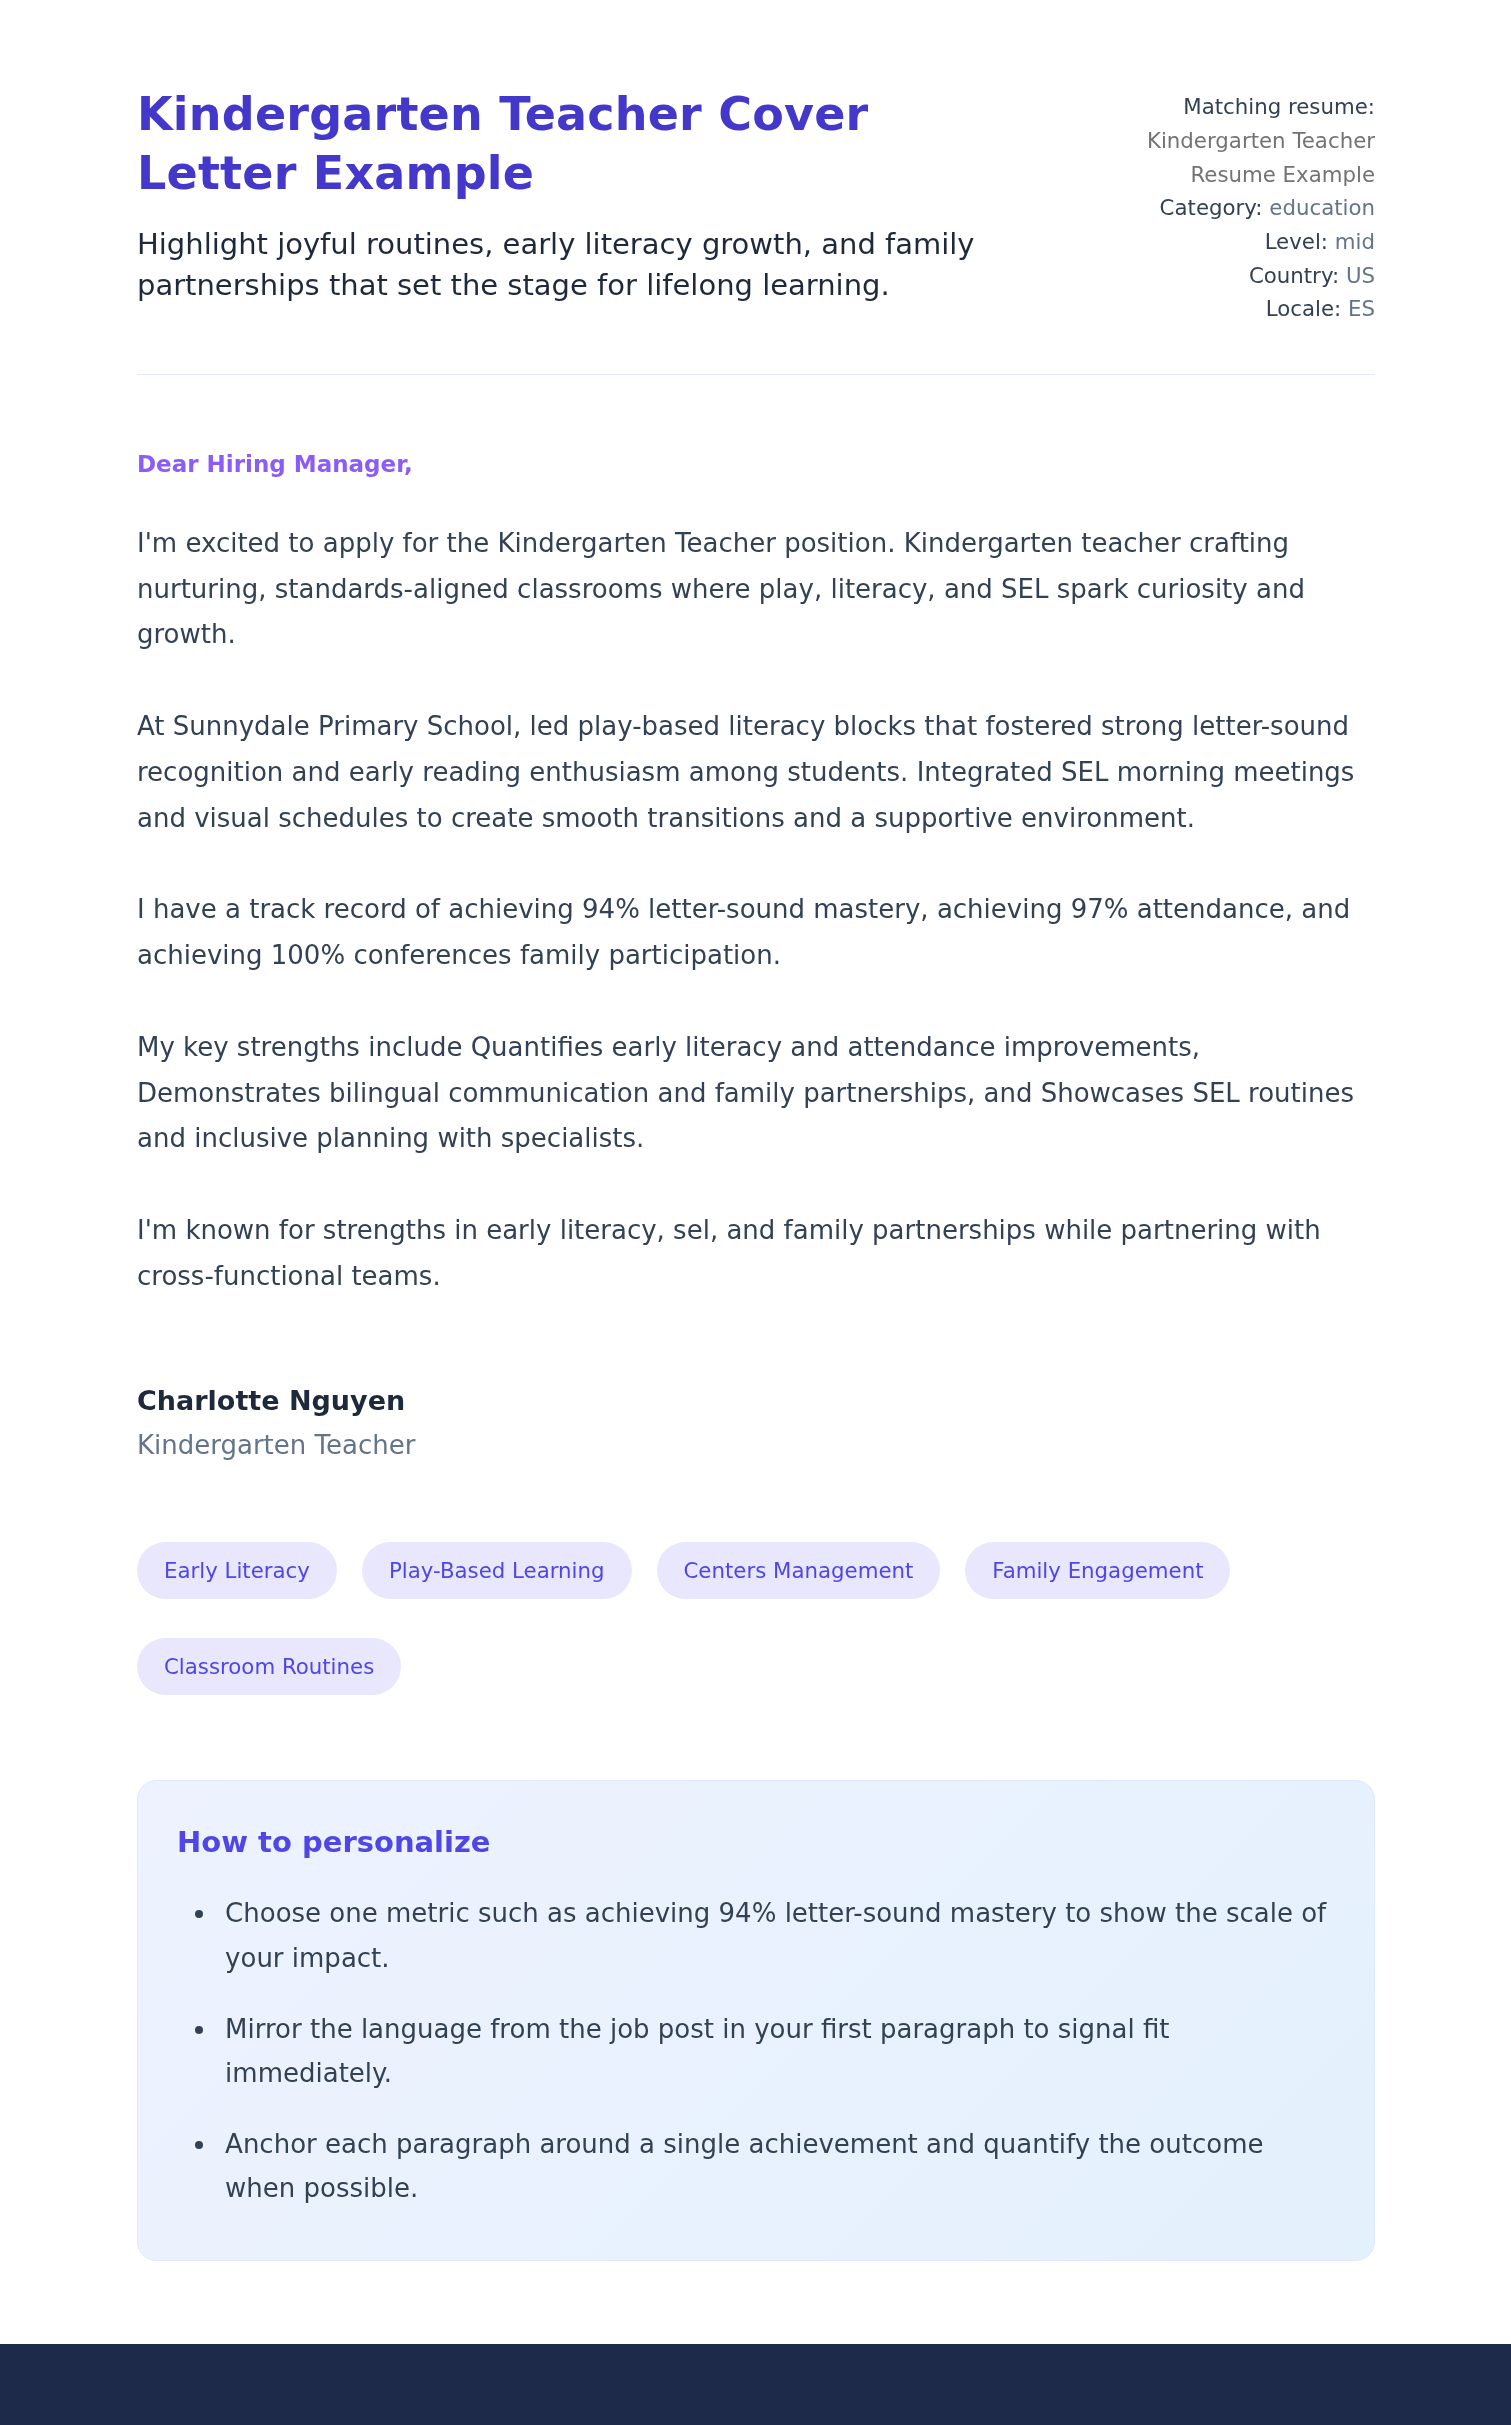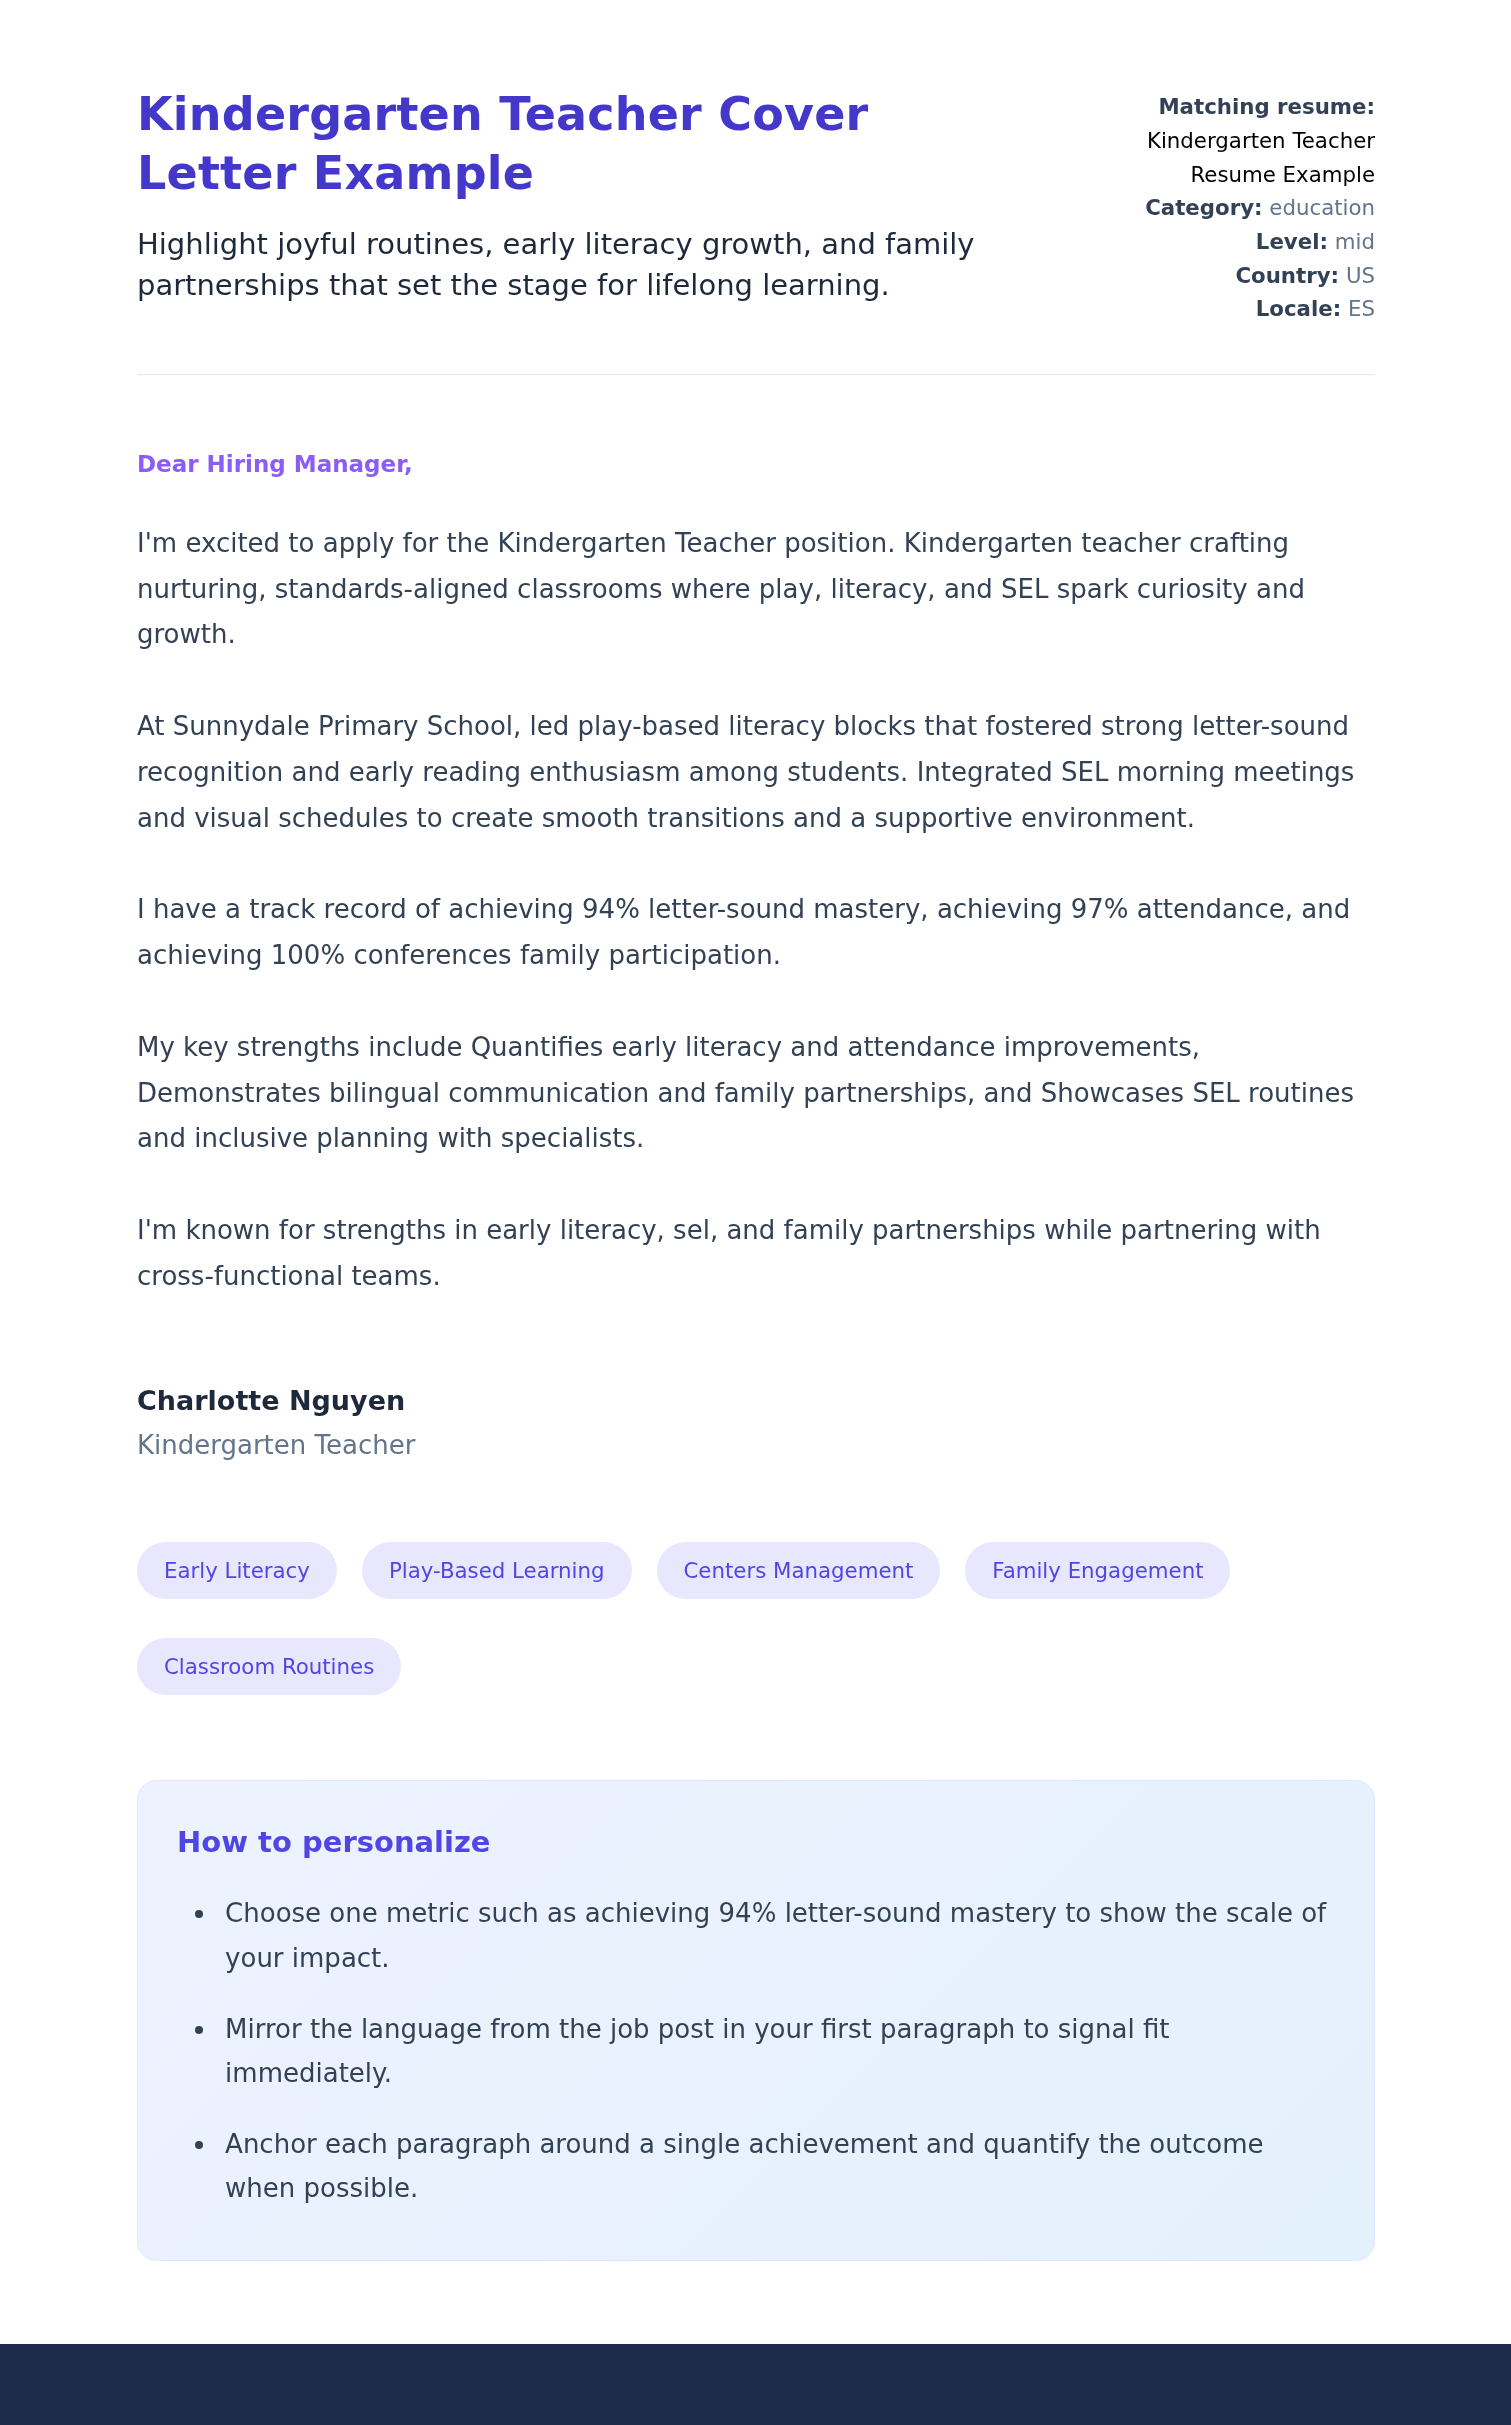--- a/index.html
+++ b/index.html
@@ -40,23 +40,23 @@
     line-height: 1.42;
   }
   .meta {
     width: 302px;
     flex: 0 0 auto;
     text-align: right;
     font-size: 21.3px;
     line-height: 1.58;
     padding-top: 5.3px;
   }
-  .meta .label { font-weight: bold; color: #334155; }
+  .meta .label { font-weight: normal; color: #334155; }
   .meta .value { color: #64748b; font-weight: normal; }
-  .meta .resume-link { color: #000000; display: inline; }
+  .meta .resume-link { color: #737373; display: inline; }
   .meta-row { display: block; }
   .divider {
     border: none;
     border-top: 1.8px solid #e2e8f0;
     margin-top: 48px;
   }
   
   .letter { margin-top: 76px; }
   .salutation {
     color: #8b5cf6;

